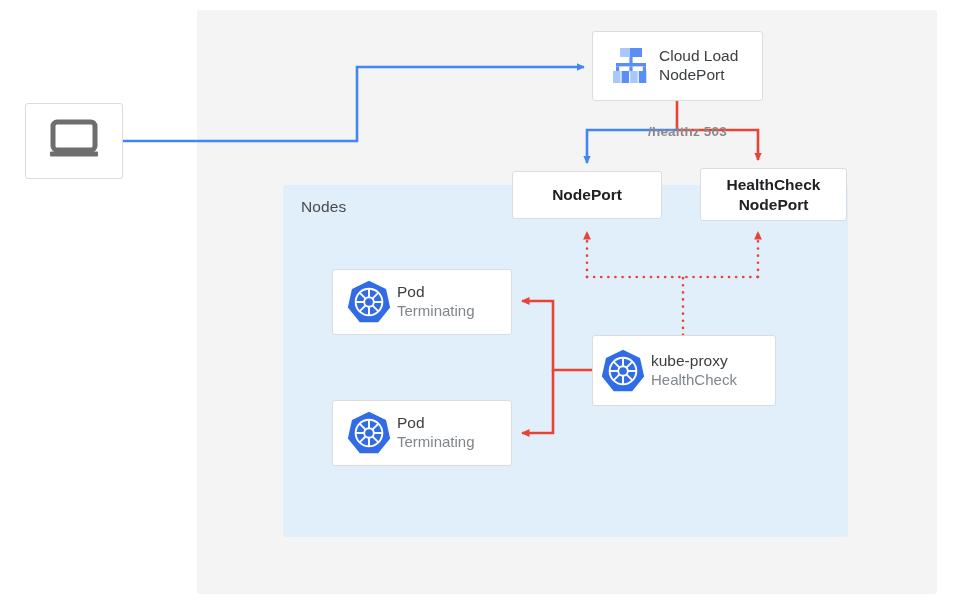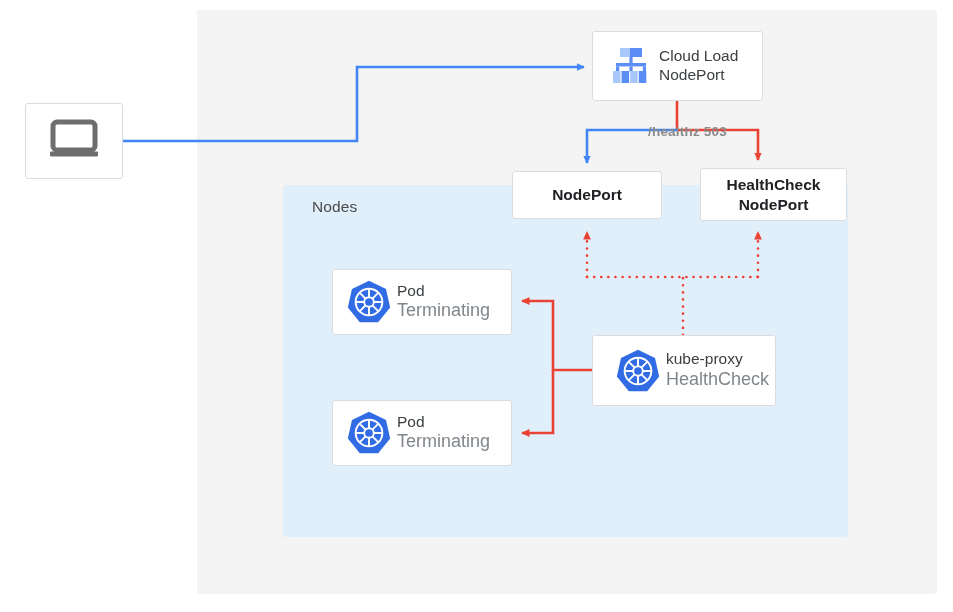--- a/index.html
+++ b/index.html
@@ -30,21 +30,21 @@
   }
   .nodes-region {
     position: absolute;
     left: 283px; top: 185px;
     width: 565px; height: 352px;
     background: #e1effb;
     border-radius: 2px;
   }
   .nodes-label {
     position: absolute;
-    left: 312px; top: 198px;
+    left: 301px; top: 198px;
     font-size: 15.5px;
     color: #4a4a4a;
     letter-spacing: 0.1px;
     white-space: nowrap;
   }
   
   .card {
     position: absolute;
     background: #ffffff;
     border: 1px solid #dadce0;
@@ -62,21 +62,21 @@
     flex-direction: column;
     justify-content: center;
     line-height: 1.22;
   }
   .title-main {
     font-size: 15.5px;
     color: #3c4043;
     white-space: nowrap;
   }
   .title-sub {
-    font-size: 18px;
+    font-size: 15px;
     color: #80868b;
     white-space: nowrap;
   }
   .bold-label {
     font-size: 15.5px;
     font-weight: bold;
     color: #202124;
     line-height: 1.25;
     text-align: center;
     white-space: nowrap;
@@ -106,21 +106,21 @@
     padding-left: 8px;
   }
   #pod-2-box {
     left: 332px; top: 400px;
     width: 180px; height: 66px;
     padding-left: 8px;
   }
   #kube-proxy-box {
     left: 592px; top: 335px;
     width: 184px; height: 71px;
-    padding-left: 17px;
+    padding-left: 2px;
   }
   .icon-slot {
     width: 56px;
     display: flex;
     align-items: center;
     justify-content: center;
     flex: 0 0 auto;
   }
   
   .healthz-label {

